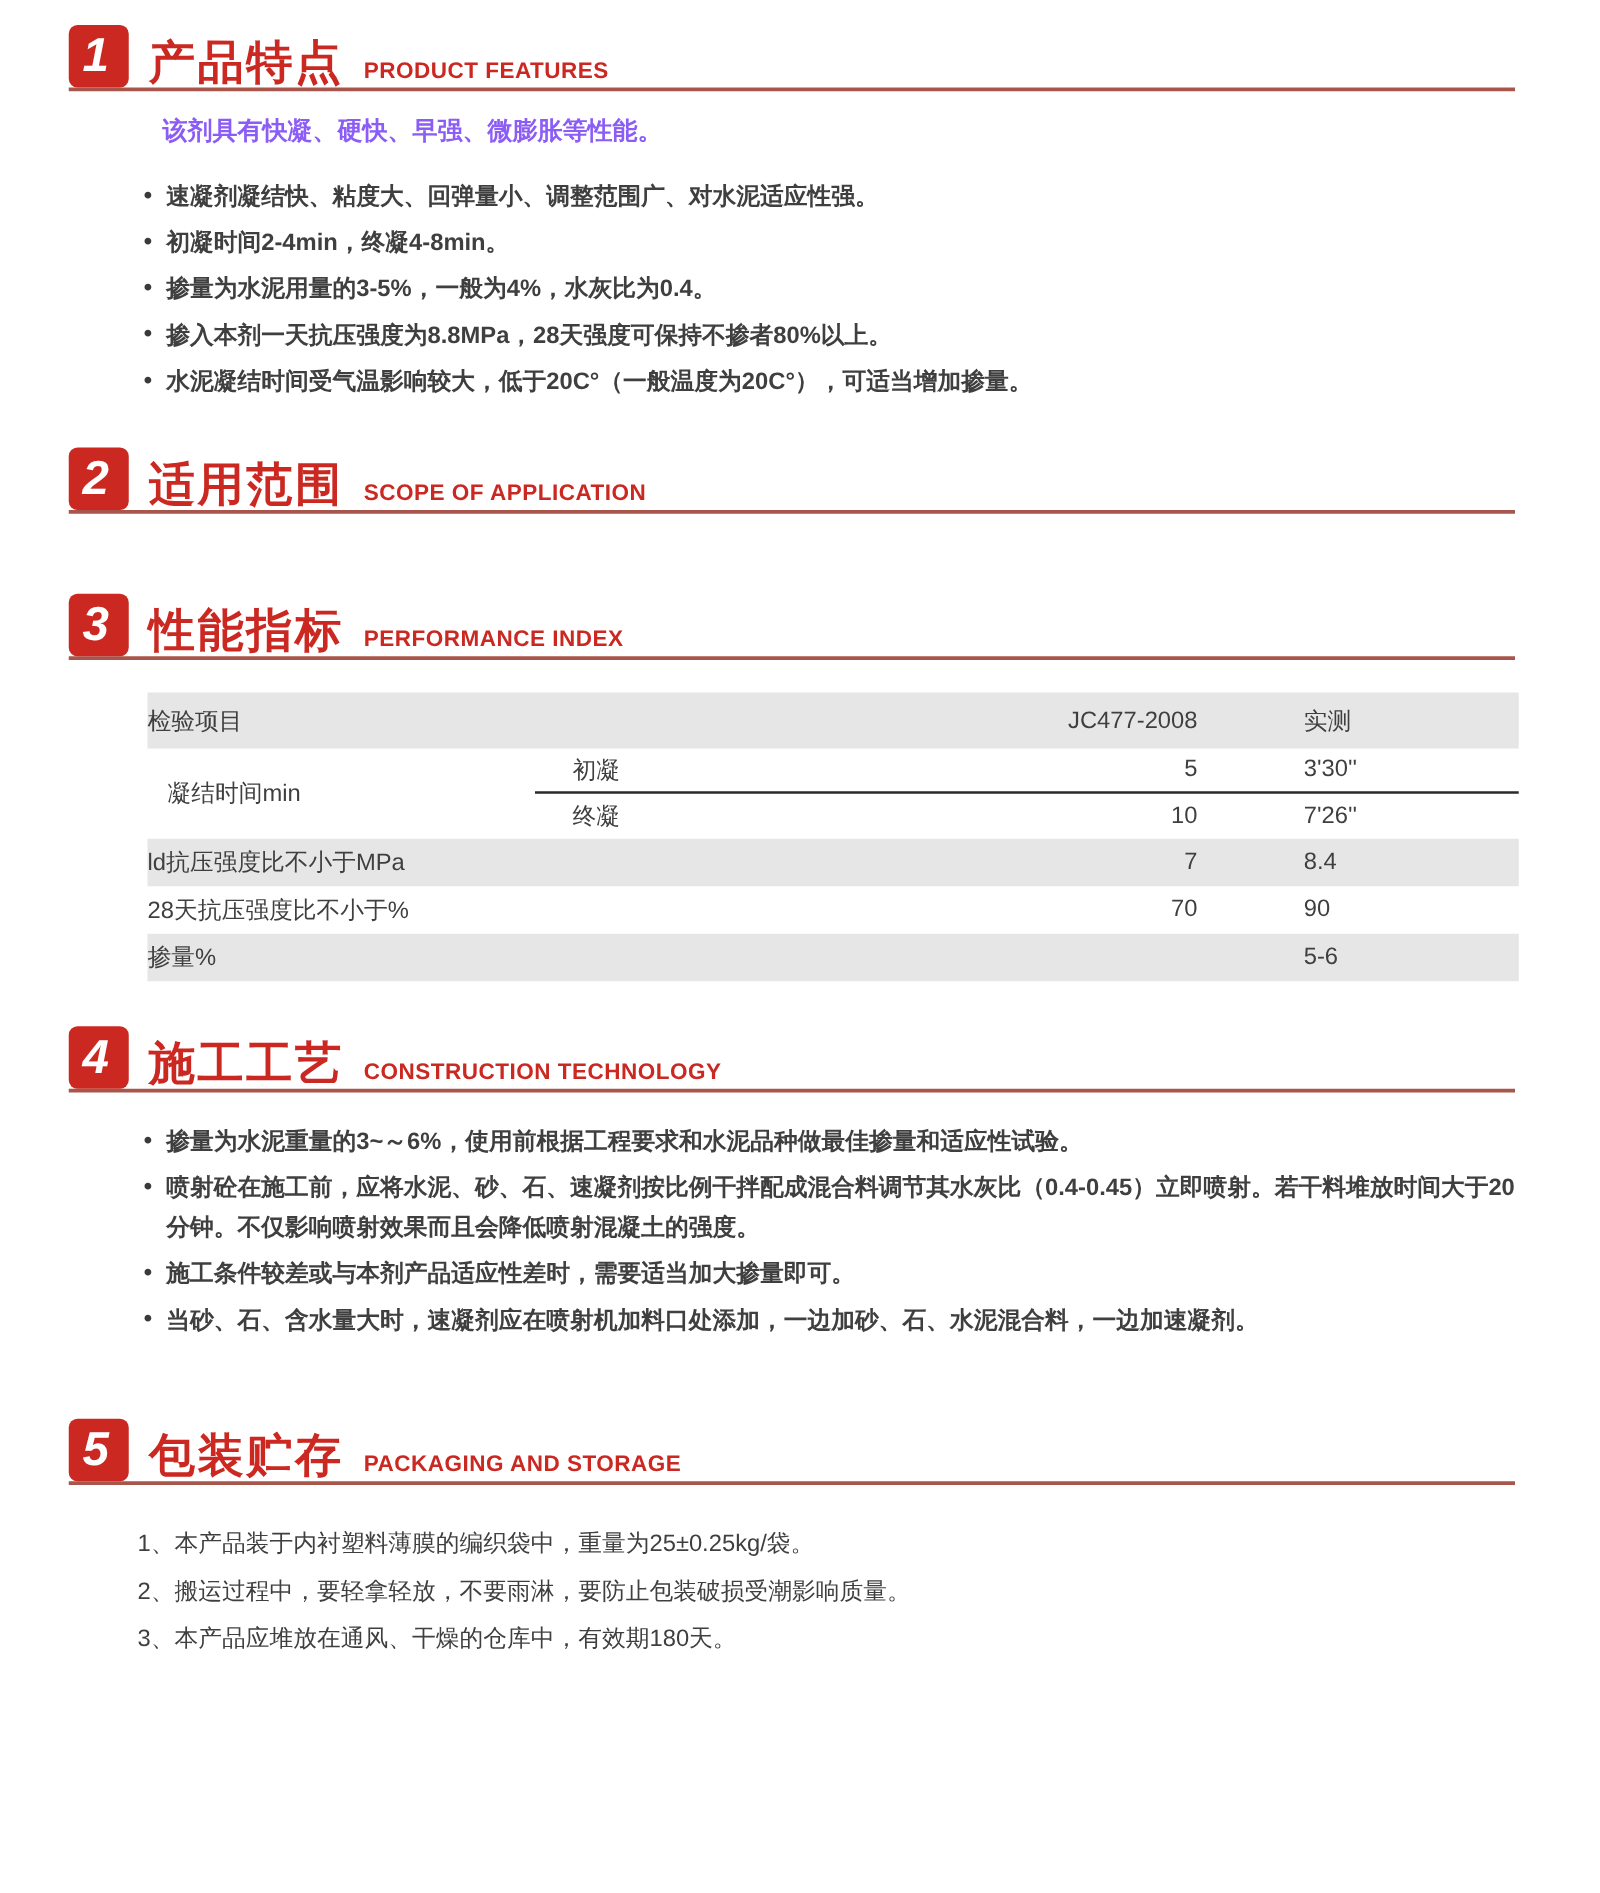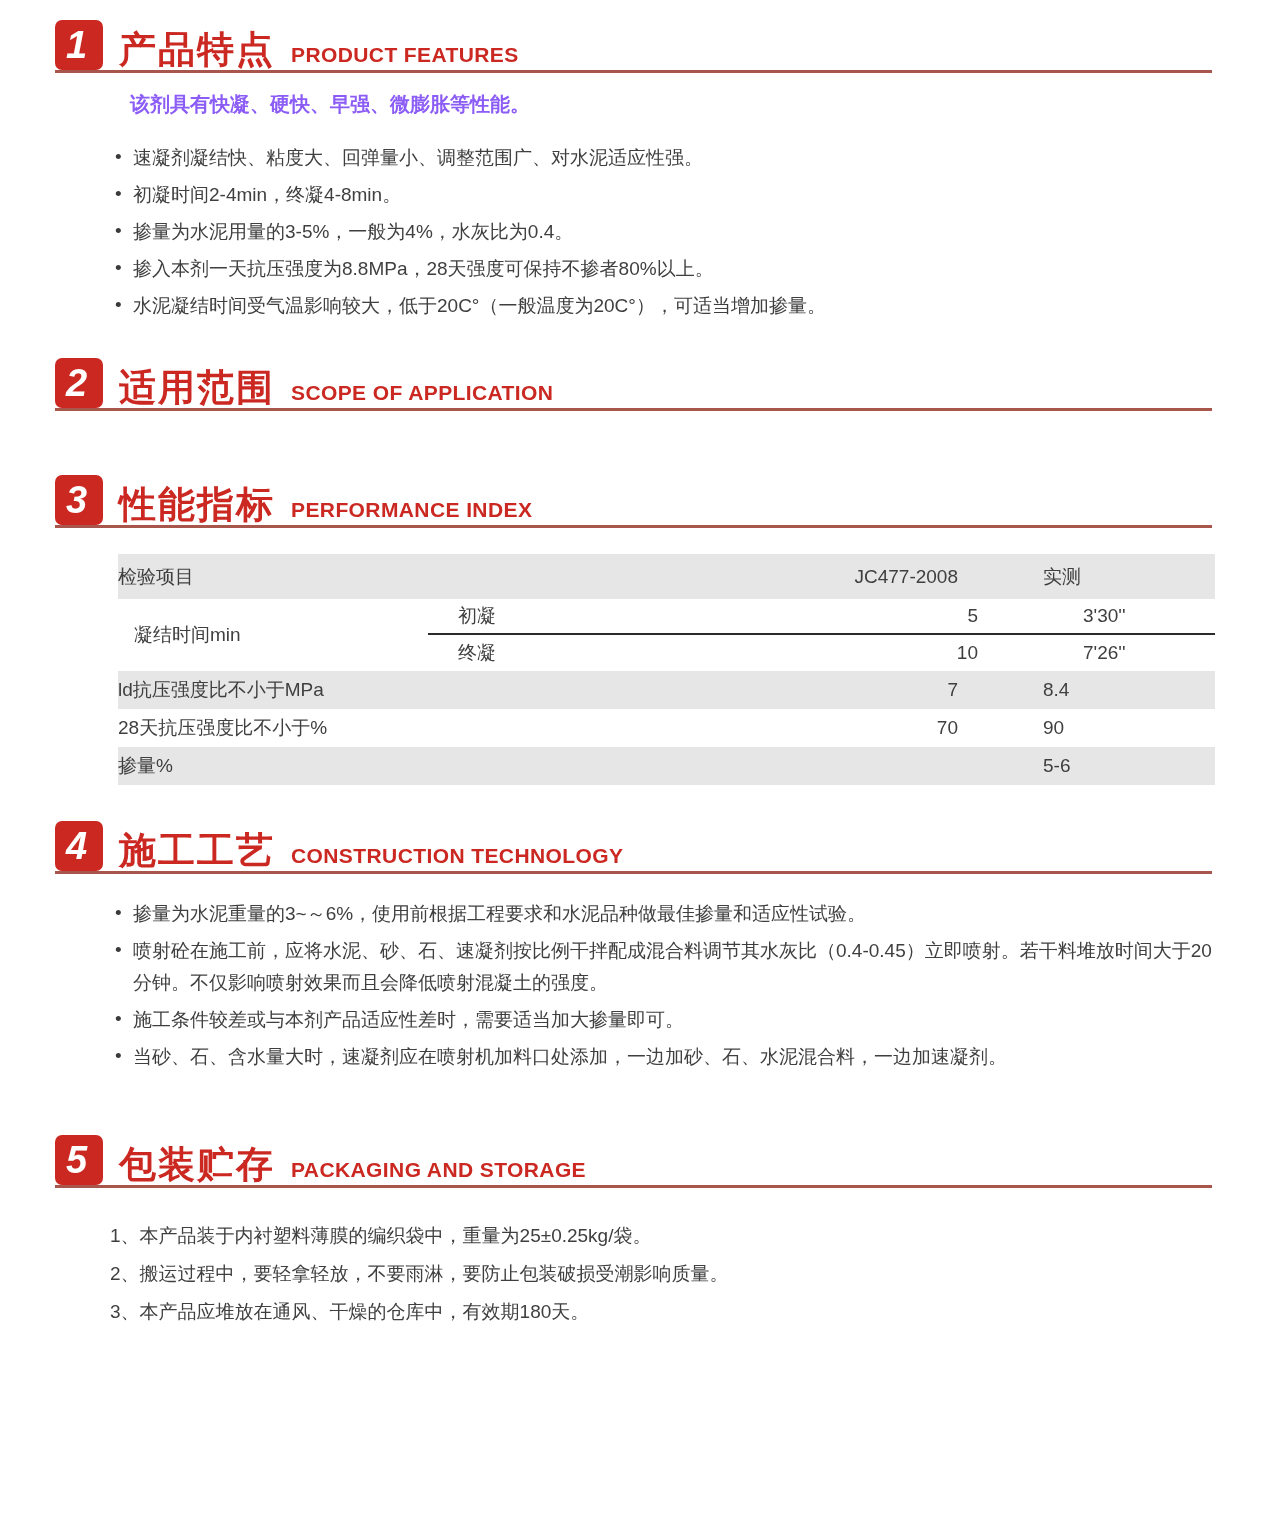--- a/index.html
+++ b/index.html
@@ -25,49 +25,49 @@
     width:48px; height:50px; border-radius:7px;
     display:flex; align-items:center; justify-content:center;
     font-size:38px; font-style:italic; font-weight:bold;
     padding-right:5px; flex:0 0 auto;
   }
   .title-cn{
     color:var(--accent); font-size:37px; font-weight:800;
     margin:0; line-height:1.05; letter-spacing:2px; white-space:nowrap;
   }
   .title-en{
-    color:var(--accent); font-size:21px; font-weight:bold;
+    color:var(--accent); font-size:18px; font-weight:bold;
     padding-bottom:3px; letter-spacing:0.4px; white-space:nowrap;
   }
   .intro{
     margin:18px 0 6px 75px; font-weight:bold; font-size:20px; color:#8b5cf6;
   }
   ul.bullets{
     list-style:none; margin:24px 0 0 0; padding:0 0 0 60px;
     font-size:19px; line-height:32px;
   }
-  ul.bullets li{ position:relative; padding-left:18px; margin-bottom:5px; }
+  ul.bullets li{ position:relative; padding-left:18px; margin-bottom:5px;font-weight:bold; }
   ul.bullets li::before{
     content:"•"; position:absolute; left:0; top:-1px; color:#3a3a3a; font-size:19px;
   }
   .numbered{ margin:32px 0 0 0; padding:0 0 0 55px; font-size:19px; line-height:32px; }
   .numbered div{ margin-bottom:6px; }
 
   
   .ptable{ margin:26px 0 0 63px; width:1097px; font-size:19px; }
   .shade{ background:var(--table_shade); }
   .trow{ display:flex; align-items:center; }
   .t-header{ height:45px; }
   .c-label{ width:540px; }
   .c-std{ width:300px; text-align:right; }
   .c-meas{ flex:1; padding-left:85px; }
   .t-group{ display:flex; background:#fff; }
   .g-label{ width:310px; padding-left:16px; display:flex; align-items:center; }
   .g-rows{ flex:1; }
-  .g-sub{ display:flex; align-items:center; height:36px;gap:20px; }
+  .g-sub{ display:flex; align-items:center; height:36px; }
   .g-sub:first-child{ border-bottom:2px solid #2b2b2b; }
   .c-sub{ width:230px; padding-left:30px; }
   .t-simple{ height:38px; }
 
   
   #sec1{ margin-top:20px; }
   #sec2{ margin-top:36px; }
   #sec3{ margin-top:64px; }
   #sec4{ margin-top:36px; }
   #sec5{ margin-top:62px; }

